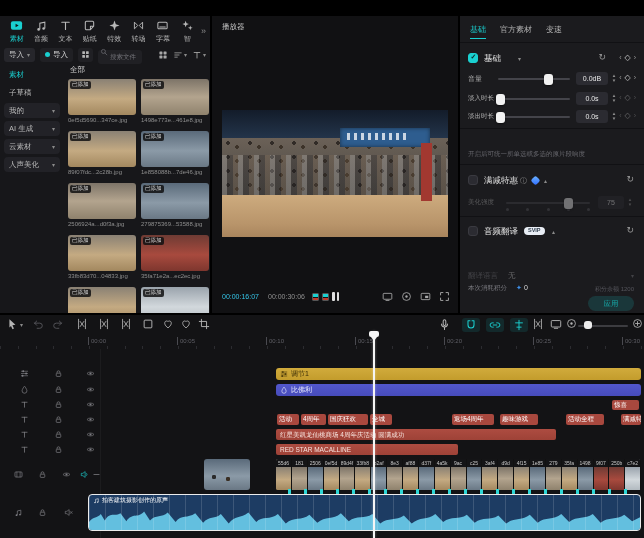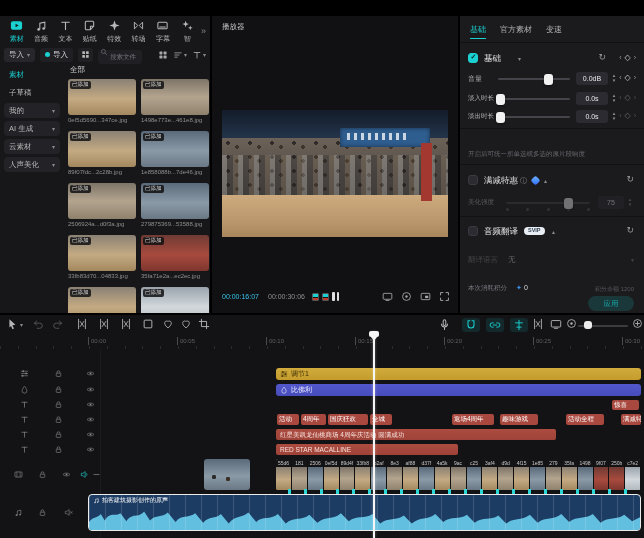--- a/index.html
+++ b/index.html
@@ -625,21 +625,21 @@
 
     <div class="idiv" style="top:200px"></div>
 
     <div class="irow" style="top:209px">
       <span class="cb"></span>
       <span class="sec-title">音频翻译</span>
       <span class="pillbadge" style="position:absolute;left:64px;top:2px">SVIP</span>
       <span class="sec-caret" style="left:92px">▴</span>
       <span class="reset">↻</span>
     </div>
-    <div class="irow dim" style="top:237px">
+    <div class="irow dim" style="top:253px">
       <span class="ddlbl">翻译语言</span>
       <span class="ddval">无</span>
       <span class="ddcaret">▾</span>
     </div>
     <div class="irow" style="top:266px">
       <span class="credit-lbl">本次消耗积分</span>
       <span class="credit-star">✦</span>
       <span class="credit-val">0</span>
       <span class="credit-hint">积分余额 1200</span>
     </div>

